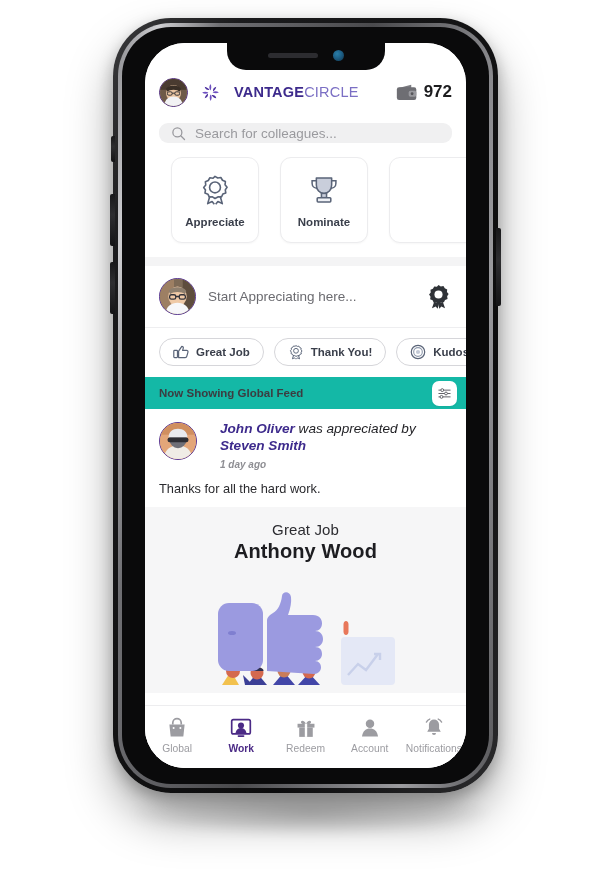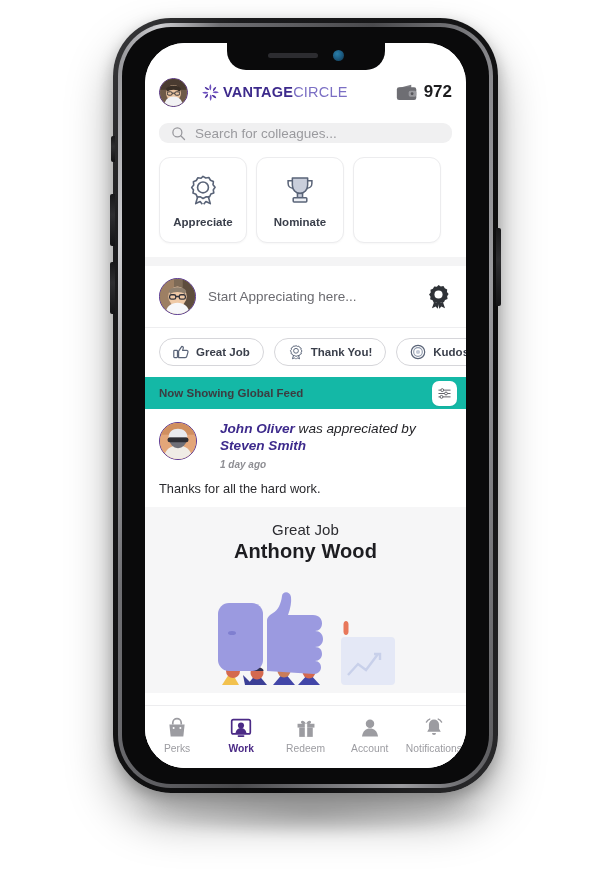--- a/index.html
+++ b/index.html
@@ -135,21 +135,21 @@
   }
   .avatar-sm {
     width: 27px; height: 27px; border-radius: 50%;
     border: 1.6px solid #4d2a7e;
     overflow: hidden;
     flex: 0 0 auto;
     background: #cbb9a4;
     position: relative;
   }
   .brand {
-    display: flex; align-items: center; gap: 2px;
+    display: flex; align-items: center; gap: 13px;
     flex: 1 1 auto;
     margin-left: 2px;
   }
   .brand-mark { width: 21px; height: 21px; flex: 0 0 auto; }
   .brand-text { font-size: 14.5px; letter-spacing: .2px; white-space: nowrap; }
   .brand-a { font-weight: 700; color: #3d2a8c; }
   .brand-b { font-weight: 400; color: #7b6fc4; }
   .wallet {
     display: flex; align-items: center; gap: 6px; flex: 0 0 auto;
   }
@@ -176,20 +176,21 @@
   .qcard {
     width: 86px; height: 84px;
     flex: 0 0 auto;
     border: 1px solid #ececee;
     border-radius: 11px;
     background: #ffffff;
     box-shadow: 0 1px 2px rgba(0,0,0,0.035);
     display: flex; flex-direction: column;
     align-items: center; justify-content: center;
     gap: 9px;
+    margin-left: 12px;
   }
   .qcard-label {
     font-size: 11.5px; font-weight: 700; color: #3a3f4b;
     white-space: nowrap;
   }
 
   .divider-band { height: 9px; background: #f4f4f5; flex: 0 0 auto; }
 
   
   .composer {
@@ -542,21 +543,21 @@
 
       <div class="bottom-nav">
 
         <div class="nav-item">
           <svg width="22" height="22" viewBox="0 0 26 26">
             <path d="M8 9V7a5 5 0 0110 0v2" fill="none" stroke="#9c9ca1" stroke-width="2"></path>
             <path d="M4 9h18l-1.5 14H5.5z" fill="#9c9ca1"></path>
             <circle cx="9" cy="13" r="1.2" fill="#ffffff"></circle>
             <circle cx="17" cy="13" r="1.2" fill="#ffffff"></circle>
           </svg>
-          <span class="nav-label">Perks</span>
+          <span class="nav-label">Global</span>
         </div>
 
         <div class="nav-item active">
           <svg width="22" height="22" viewBox="0 0 26 26">
             <rect x="2" y="3" width="22" height="17" rx="2" fill="none" stroke="#4b2a86" stroke-width="2"></rect>
             <circle cx="13" cy="10" r="3.6" fill="#4b2a86"></circle>
             <path d="M6.5 19c.8-4 3.4-6 6.5-6s5.7 2 6.5 6z" fill="#4b2a86"></path>
             <rect x="9" y="21.5" width="8" height="2" rx="1" fill="#4b2a86"></rect>
           </svg>
           <span class="nav-label">Work</span>

